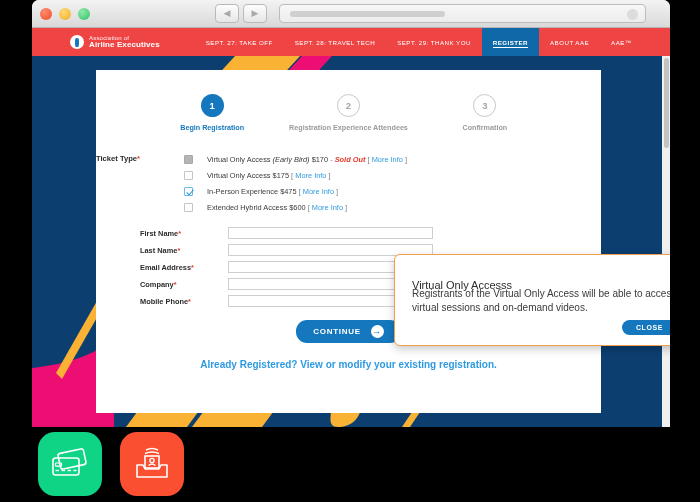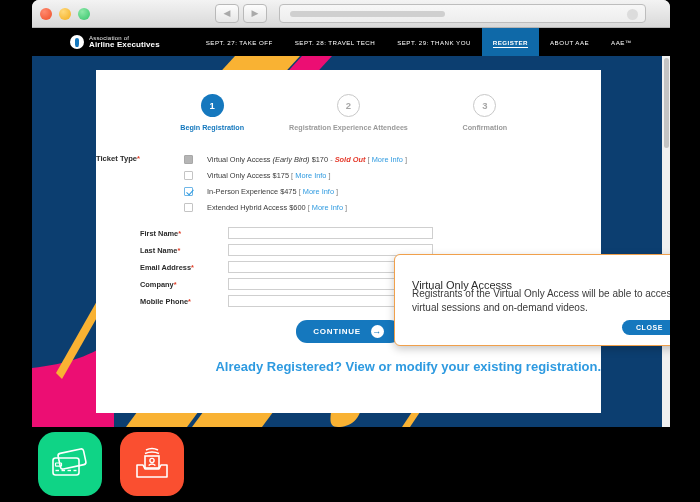--- a/index.html
+++ b/index.html
@@ -65,21 +65,21 @@
     position: relative;
     width: 638px; height: 399px;
     background: #0c3e70;
     overflow: hidden;
   }
 
   
   .sitenav {
     position: relative; z-index: 6;
     height: 28px;
-    background: #000000;
+    background: #ef4444;
     display: flex; align-items: center;
   }
   .brand { display: flex; align-items: center; gap: 5px; margin-left: 38px; }
   .brand-mark {
     width: 14px; height: 14px; border-radius: 50%;
     background: #fff; position: relative;
   }
   .brand-mark::after {
     content: ""; position: absolute; left: 5px; top: 2.5px;
     width: 4px; height: 9px; border-radius: 2px 2px 40% 40%;
@@ -177,22 +177,22 @@
     padding: 5px 17px;
     font-size: 8px; font-weight: bold; letter-spacing: .7px;
     font-family: "Liberation Sans", sans-serif; cursor: pointer;
   }
   .arrow-circle {
     width: 13px; height: 13px; border-radius: 50%; background: #fff;
     color: #1578be; display: flex; align-items: center; justify-content: center;
     font-size: 9px; line-height: 1;
   }
   .already {
-    text-align: right; margin-top: 16px;
-    font-size: 13px; font-weight: bold; color: #2e9ae0; text-decoration: none;
+    text-align: center; margin-top: 16px;
+    font-size: 10px; font-weight: bold; color: #2e9ae0; text-decoration: none;
   }
 
   
   .modal {
     position: absolute; z-index: 20;
     left: 362px; top: 226px;
     width: 300px; height: 92px;
     background: #fff;
     border: 1.5px solid #f0a04b;
     border-radius: 6px;

